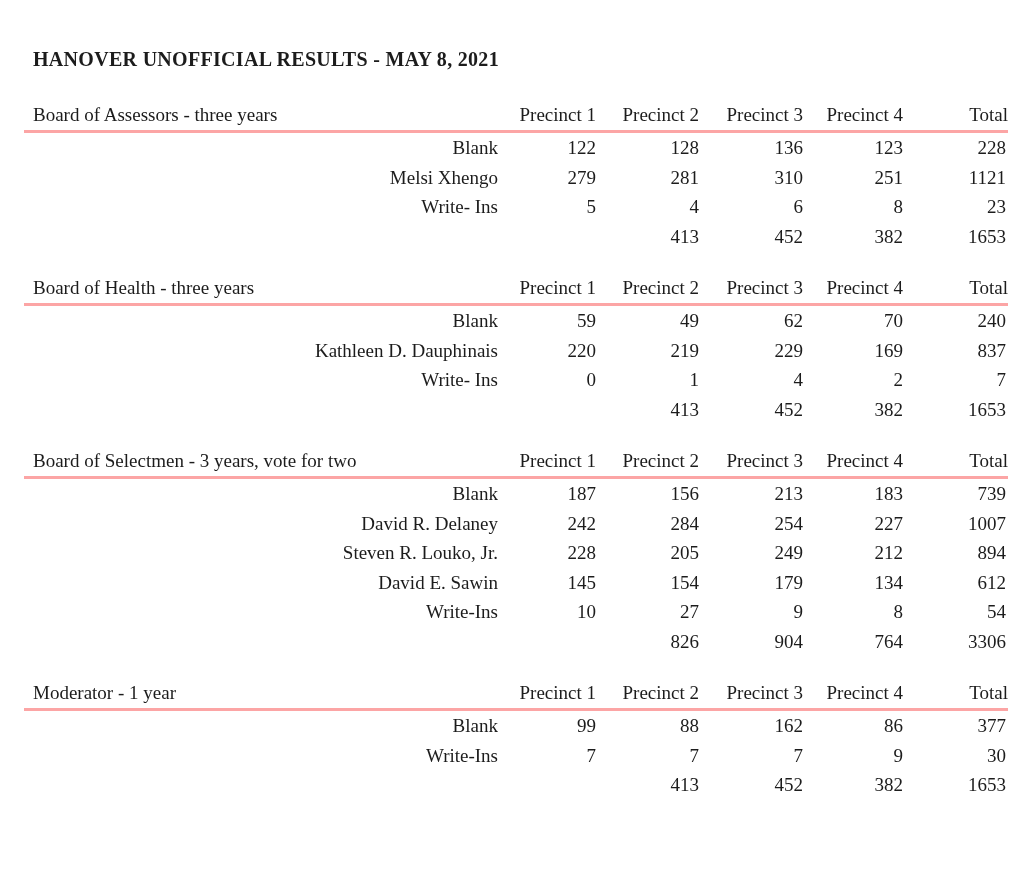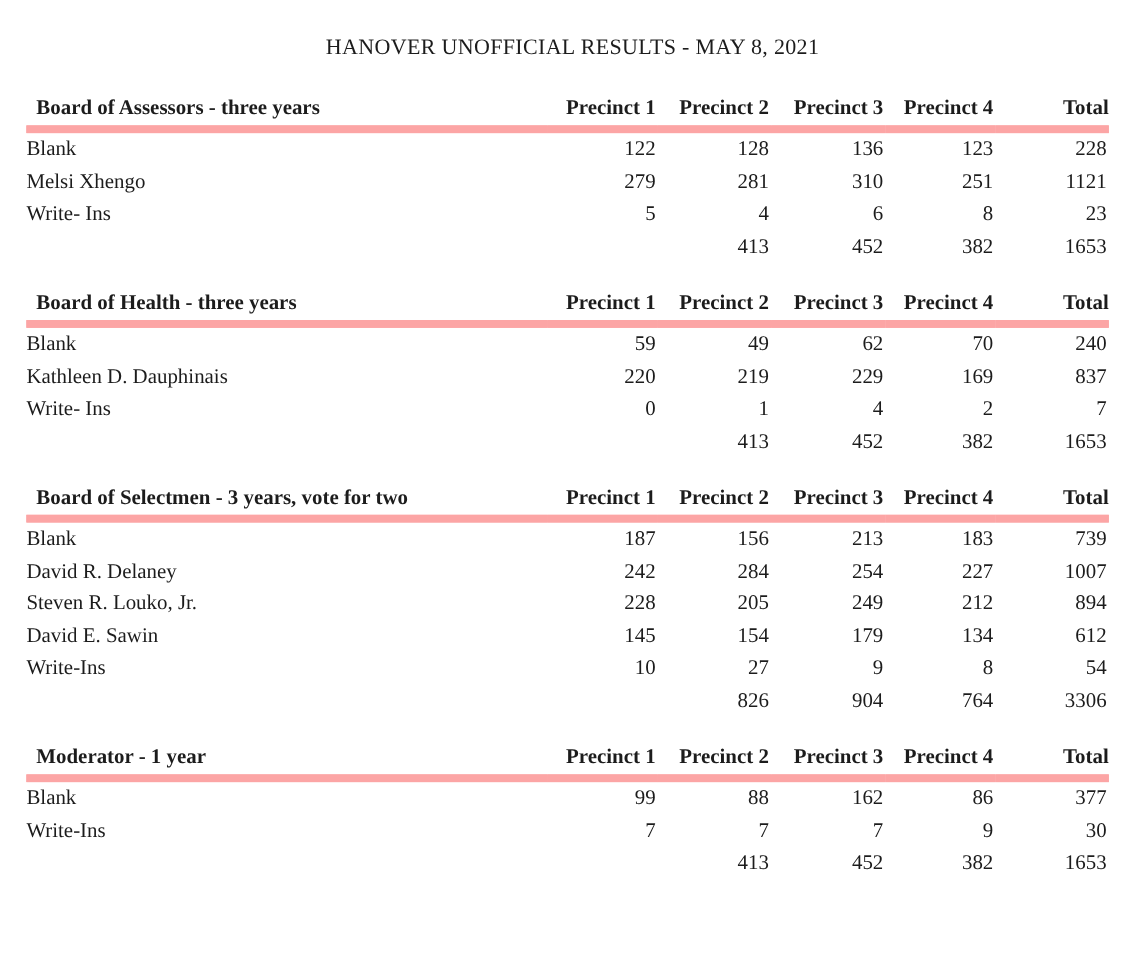--- a/index.html
+++ b/index.html
@@ -12,61 +12,61 @@
     height: 889px;
     color: #1c1c1c;
     font-family: "Liberation Serif", serif;
     font-size: 19px;
     overflow: hidden;
   }
   .doc {
     padding: 30px 16px 0 24px;
   }
   .title {
-    margin: 0 0 32px 9px;
+    margin: 16px 0 32px 9px;
     font-size: 20px;
     line-height: 26px;
     letter-spacing: 0.3px;
-    font-weight: normal;
-    text-align: center;
+    font-weight: bold;
   }
   table.results {
     border-collapse: collapse;
     table-layout: fixed;
     width: 984px;
   }
   table.results.mt {
     margin-top: 26px;
   }
   th {
-    font-weight: bold;
+    font-weight: normal;
     vertical-align: bottom;
     padding: 0 0 4px 0;
     line-height: 22px;
-    border-bottom: 7px solid #fca5a5;
+    border-bottom: 3px solid #fca5a5;
     white-space: nowrap;
   }
   th.office {
     text-align: left;
     padding-left: 9px;
   }
   th.num {
     text-align: right;
     padding-right: 2px;
   }
   th.total-col {
     text-align: right;
     padding-right: 0;
   }
   td {
     line-height: 29.5px;
     padding: 0;
     white-space: nowrap;
   }
   td.name {
+    text-align: right;
     margin-top: 40px;
   }
   td.num {
     text-align: right;
     padding-right: 2px;
   }
 </style>
 </head>
 <body>
 

